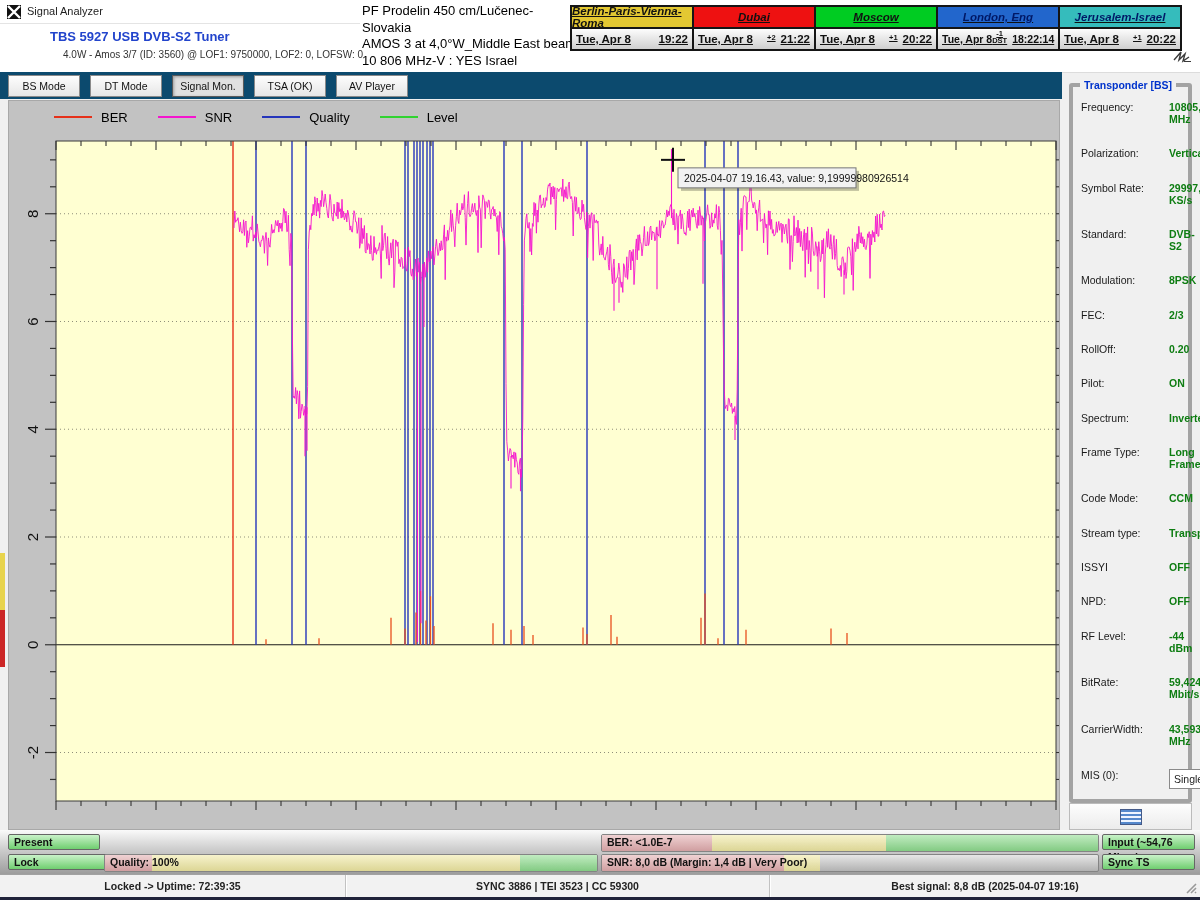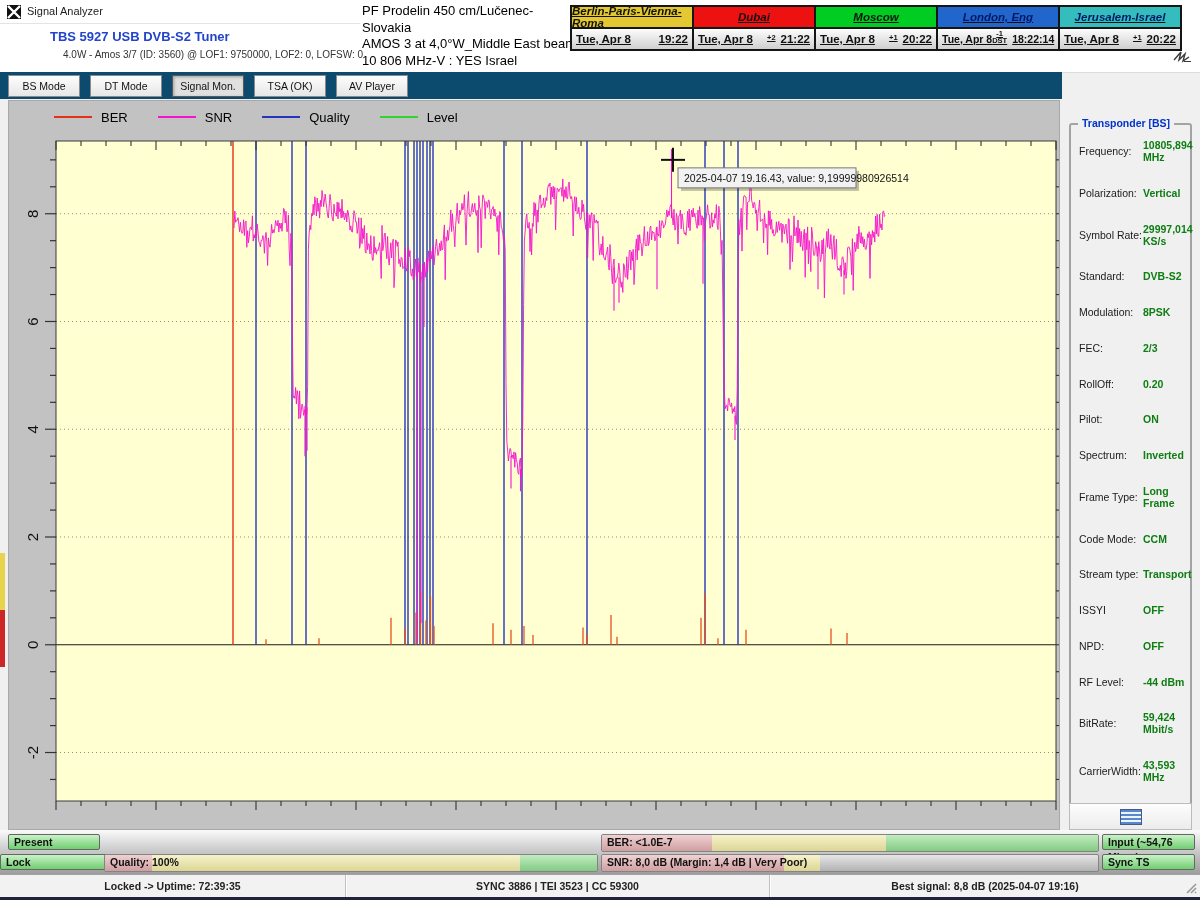--- a/index.html
+++ b/index.html
@@ -32,25 +32,25 @@
        background:linear-gradient(#fdfdfd,#e6e6e6);border:1px solid #8a8a8a;cursor:default;}
   .tab.active{background:#e0e0e0;border-color:#5a5a5a;box-shadow:inset 1px 1px 3px rgba(0,0,0,.3);}
   
   .chart-wrap{position:absolute;left:8px;top:100px;width:1052px;height:730px;background:#c2c2c2;border:1px solid #a8a8a8;box-sizing:border-box;}
   .legend{position:absolute;left:45px;top:6px;display:flex;align-items:center;height:20px;}
   .legend-line{width:38px;height:2px;margin-right:9px;}
   .legend-label{font-size:13px;color:#000;margin-right:30px;}
   #plot-svg{position:absolute;left:0;top:0;}
   
   .right-panel{position:absolute;left:1065px;top:75px;width:132px;height:755px;background:#f0f0f0;}
-  .groupbox{position:absolute;left:4px;top:8px;right:5px;height:712px;border:2px solid #a3a3a3;border-radius:3px;margin-top:40px;}
+  .groupbox{position:absolute;left:4px;top:8px;right:5px;height:712px;border:4px solid #a3a3a3;border-radius:3px;}
   .groupbox-title{position:absolute;top:-8px;left:7px;background:#f0f0f0;padding:0 4px;
                   font-size:10.5px;font-weight:700;color:#0033CC;}
   .tp-rows{position:absolute;left:8px;right:4px;top:14px;bottom:10px;display:flex;flex-direction:column;justify-content:space-between;}
-  .tp-row{display:flex;align-items:center;}
+  .tp-row{display:flex;align-items:flex-start;gap:24px;}
   .tp-label{width:64px;font-size:10.5px;color:#1a1a1a;flex:none;}
   .tp-value{font-size:10.5px;font-weight:700;color:#0E7D12;}
   .mis-select{width:74px;height:20px;background:#fff;border:1px solid #8a8a8a;display:flex;align-items:center;
               justify-content:space-between;padding:0 4px;font-size:10.5px;color:#222;box-sizing:border-box;}
   .mis-chevron{color:#888;font-size:9px;}
   .save-btn{position:absolute;left:4px;right:5px;top:728px;height:25px;background:linear-gradient(#fdfdfd,#ececec);
             border:1px solid #bbb;display:flex;align-items:center;justify-content:center;cursor:default;}
   .save-icon{width:20px;height:14px;border:1px solid #445a88;
              background:repeating-linear-gradient(180deg,#5588cc 0 2px,#eef4ff 2px 4px);}
   
@@ -473,21 +473,21 @@
         </div>
       </div>
     </div>
     <div class="save-btn">
       <div class="save-icon"></div>
     </div>
   </div>
 
   <div class="bottom-strip">
     <div class="pill" style="left:8px;top:4px;width:92px;">Present</div>
-    <div class="pill" style="left:0;top:24px;width:116px;">Lock</div>
+    <div class="pill" style="left:8px;top:24px;width:116px;">Lock</div>
 
     <div class="hbar" style="left:601px;top:4px;width:496px;">
         <div class="seg" style="left: 57.3%; width: 42.7%; background: linear-gradient(rgba(255, 255, 255, 0.45), rgba(0, 0, 0, 0.08)), rgb(142, 220, 142);"></div>
         <div class="seg" style="left: 22.1%; width: 35.2%; background: linear-gradient(rgba(255, 255, 255, 0.45), rgba(0, 0, 0, 0.08)), rgb(239, 232, 162);"></div>
         <div class="seg" style="left: 0%; width: 22.1%; background: linear-gradient(rgba(255, 255, 255, 0.45), rgba(0, 0, 0, 0.08)), rgb(226, 172, 174);"></div>
       <div class="bar-label">BER: &lt;1.0E-7</div>
     </div>
     <div class="hbar" style="left:104px;top:24px;width:492px;">
         <div class="seg" style="left: 84.3%; width: 15.7%; background: linear-gradient(rgba(255, 255, 255, 0.45), rgba(0, 0, 0, 0.08)), rgb(142, 220, 142);"></div>
         <div class="seg" style="left: 9.6%; width: 74.7%; background: linear-gradient(rgba(255, 255, 255, 0.45), rgba(0, 0, 0, 0.08)), rgb(239, 232, 162);"></div>

